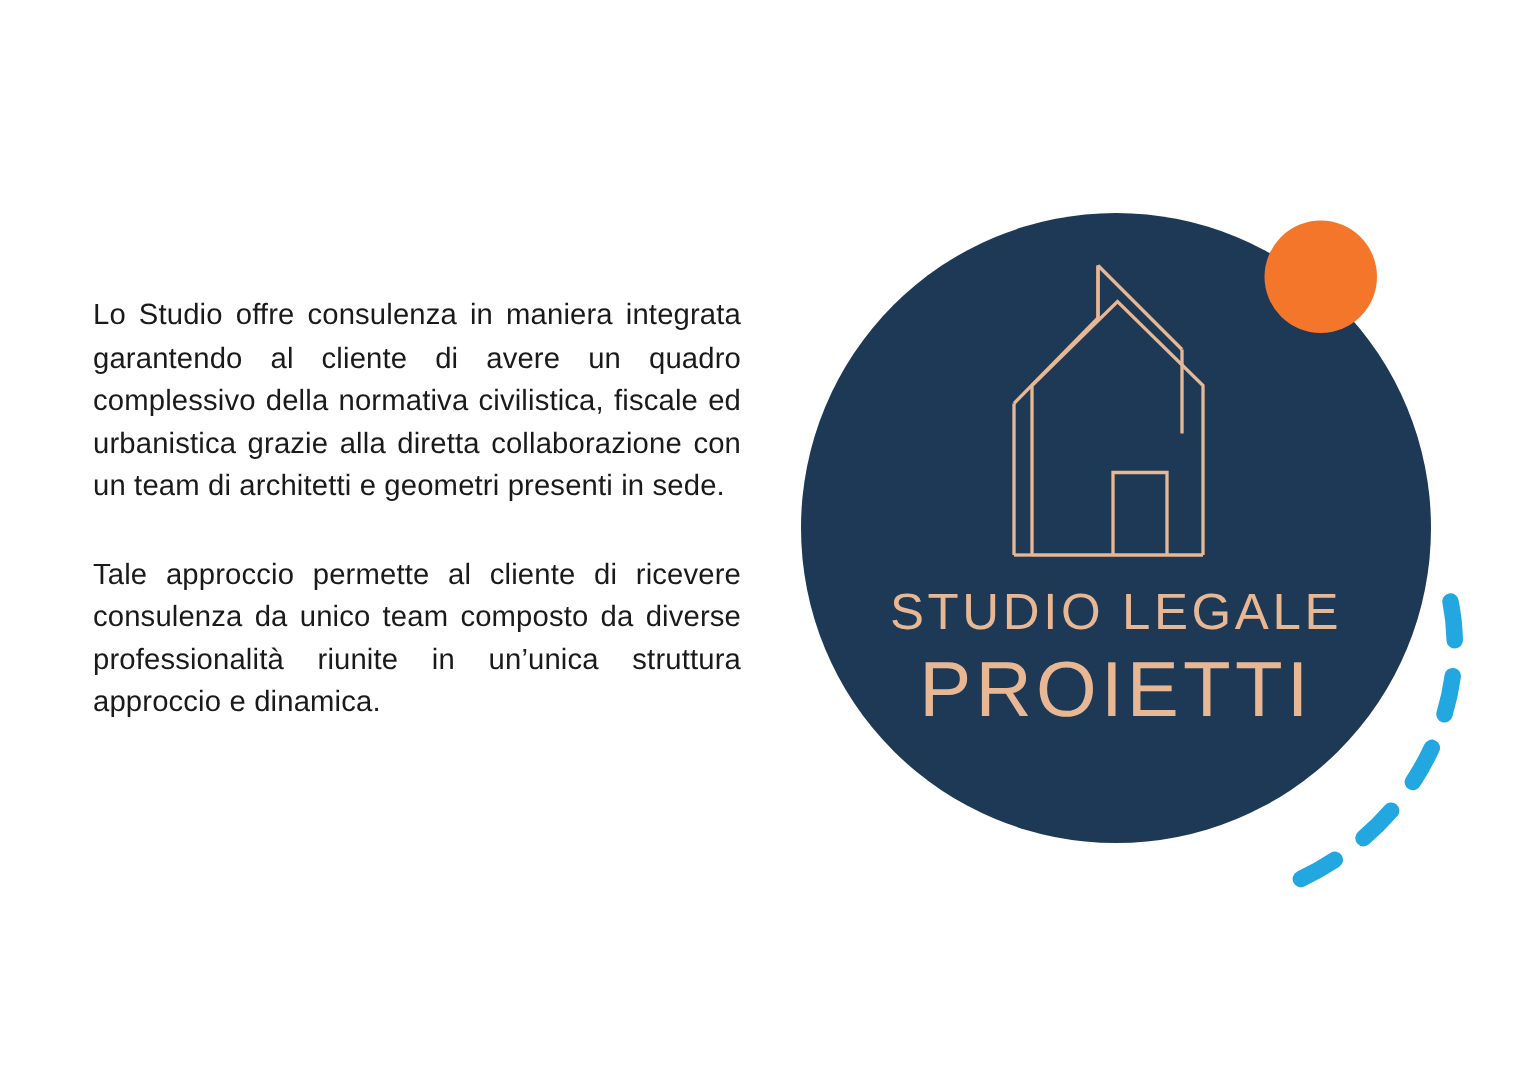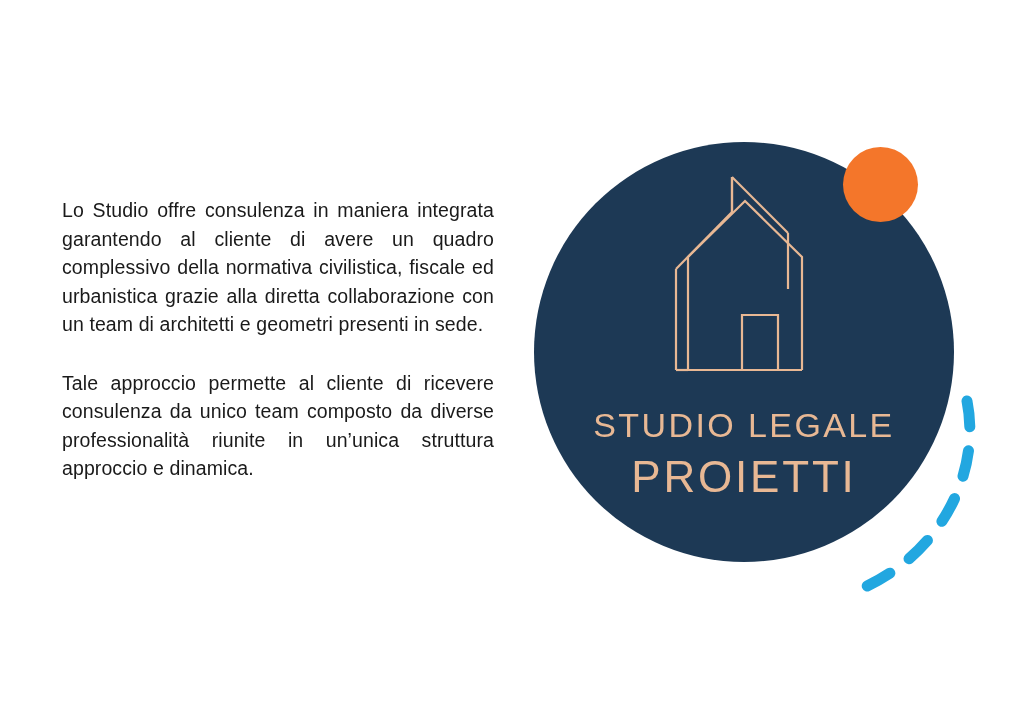--- a/index.html
+++ b/index.html
@@ -71,33 +71,33 @@
     top: 45px;
     width: 160px;
     height: 215px;
   }
   .house svg {
     display: block;
   }
   .logo-text {
     position: absolute;
     left: 14px;
-    top: 284px;
+    top: 267px;
     width: 420px;
     text-align: center;
     color: #e8b894;
   }
   .logo-line1 {
     font-size: 34px;
     letter-spacing: 2.4px;
     line-height: 42px;
     font-weight: 400;
   }
   .logo-line2 {
-    font-size: 44px;
+    font-size: 52px;
     letter-spacing: 2.8px;
     line-height: 58px;
     font-weight: 400;
     margin-top: 2px;
   }
 
   
   .dash-arc {
     position: absolute;
     left: 215px;

